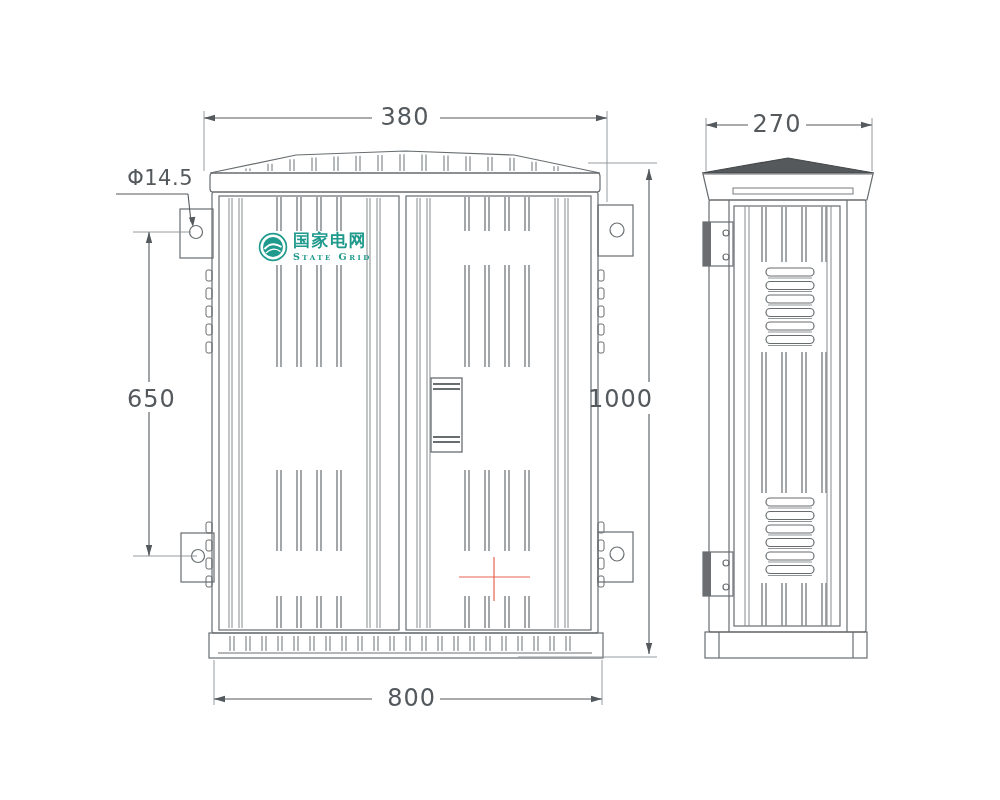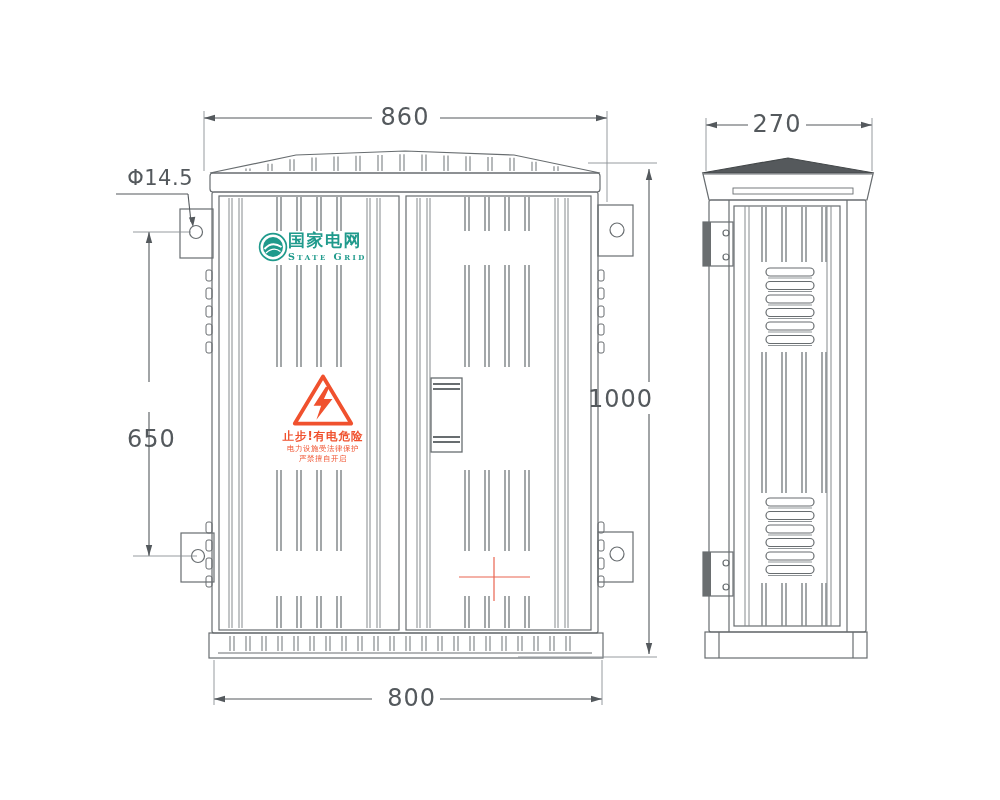--- a/index.html
+++ b/index.html
@@ -7,24 +7,24 @@
     --teal:#1f9a8c; --warn:#f0512e; --mark:#e96450; --roof:#55595c;
   }
   html,body{margin:0;padding:0;background:#ffffff;}
   .canvas{position:relative;width:1000px;height:800px;background:#fff;overflow:hidden;
           font-family:"DejaVu Sans",sans-serif;}
   #drawing{position:absolute;left:0;top:0;}
   .dim{position:absolute;color:var(--dimc);font-size:24px;text-align:center;line-height:1.1;letter-spacing:1px;}
   .dim-860{left:372px;top:104px;width:66px;}
   .dim-350{left:747px;top:111px;width:60px;}
   .dim-800{left:374px;top:685px;width:62px;text-align:right;}
-  .dim-650{left:127px;top:386px;width:44px;margin-top:40px;}
+  .dim-650{left:127px;top:386px;width:44px;}
   .dim-1000{left:588px;top:386px;width:58px;}
   .dim-hole{left:115px;top:167px;width:78px;font-size:21px;text-align:right;letter-spacing:0.5px;}
-  .logo{position:absolute;left:258px;top:232px;display:flex;align-items:center;color:var(--teal);}
+  .logo{position:absolute;left:258px;top:232px;display:flex;align-items:center;gap:5px;color:var(--teal);}
   .logo .emblem{width:30px;height:30px;flex:0 0 auto;}
   .logo-cn{font-size:17px;font-weight:bold;letter-spacing:1.5px;line-height:1.05;}
   .logo-en{font-size:9.5px;font-weight:bold;font-family:"DejaVu Serif",serif;
            font-variant:small-caps;letter-spacing:2.5px;margin-top:1px;}
   .sticker{position:absolute;left:277px;top:372px;width:92px;text-align:center;color:var(--warn);}
   .sticker .tri{width:64px;height:56px;display:block;margin:0 auto;}
   .w1{font-size:11.5px;font-weight:bold;letter-spacing:1px;margin-top:1px;white-space:nowrap;}
   .w2,.w3{font-size:7.5px;letter-spacing:0.5px;white-space:nowrap;}
 </style>
 </head>
@@ -369,43 +369,34 @@
         <line x1="588" y1="163" x2="657" y2="163" stroke="#8a9094" stroke-width="0.9"></line>
         <line x1="518" y1="657" x2="657" y2="657" stroke="#8a9094" stroke-width="0.9"></line>
       </g>
       <g>
         <line x1="116" y1="194" x2="188" y2="194" stroke="#54595d" stroke-width="1.1"></line>
         <line x1="188" y1="194" x2="191" y2="222" stroke="#54595d" stroke-width="1.1"></line>
         <polygon points="193,227 195.3,216.8 188.9,217.4" fill="#54595d"></polygon>
       </g>
     </svg>
 
-  <div class="dim dim-860">860</div>
+  <div class="dim dim-860">380</div>
   <div class="dim dim-350">270</div>
   <div class="dim dim-800">800</div>
   <div class="dim dim-650">650</div>
   <div class="dim dim-1000">1000</div>
   <div class="dim dim-hole">Φ14.5</div>
 
   <div class="logo">
     <svg class="emblem" viewBox="0 0 30 30">
       <circle cx="15" cy="15" r="13.4" fill="none" stroke="currentColor" stroke-width="1.7"></circle>
       <circle cx="15" cy="15" r="10" fill="currentColor"></circle>
       <path d="M6.5 17 Q14 8.5 23.5 15" stroke="#ffffff" stroke-width="2" fill="none"></path>
       <path d="M8 21 Q15.5 14 22.5 19.5" stroke="#ffffff" stroke-width="1.3" fill="none"></path>
     </svg>
     <div class="logo-text">
       <div class="logo-cn">国家电网</div>
       <div class="logo-en">State Grid</div>
     </div>
   </div>
 
-  <div class="sticker">
-    <svg class="tri" viewBox="0 0 68 58">
-      <polygon points="34,4 64,54 4,54" fill="none" stroke="currentColor" stroke-width="4" stroke-linejoin="round"></polygon>
-      <path d="M37 15 L24 35 L32 35 L27 50 L44 28 L35 28 L41 15 Z" fill="currentColor"></path>
-    </svg>
-    <div class="w1">止步!有电危险</div>
-    <div class="w2">电力设施受法律保护</div>
-    <div class="w3">严禁擅自开启</div>
-  </div>
 
 </div>
 
 </body></html>

